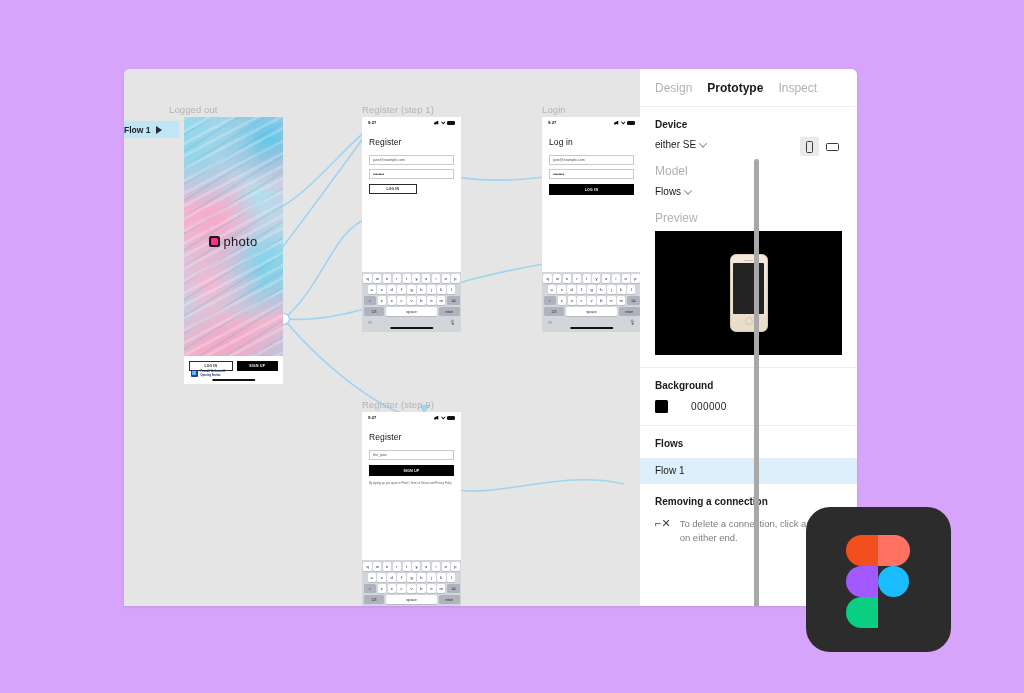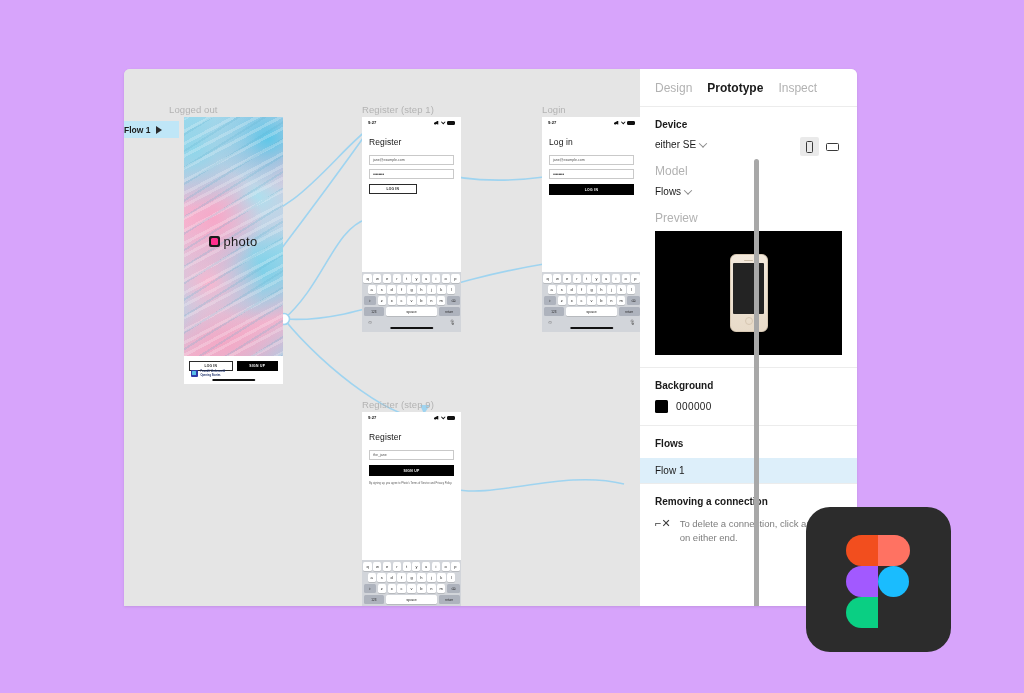--- a/index.html
+++ b/index.html
@@ -187,21 +187,21 @@
     border: .5px solid #d8c9b4;
     display: flex; flex-direction: column; align-items: center;
     padding: 5px 2.5px 6px;
   }
   #mini-phone .spk { width: 9px; height: 1px; background: #cbbda8; border-radius: 1px; margin-bottom: 2px; }
   #mini-phone .scr { flex: 1; width: 100%; background: #232323; border-radius: 1px; }
   #mini-phone .hb { width: 8px; height: 8px; border: 1px solid #d6c7b2; border-radius: 50%; margin-top: 3px; }
 
   .panel-divider { height: 1px; background: #ececec; margin-top: 12px; }
 
-  .swatch-row { display: flex; align-items: center; gap: 8px; margin-top: 9px; }
+  .swatch-row { display: flex; align-items: center; gap: 23px; margin-top: 9px; }
   .swatch { width: 13px; height: 13px; background: #000; border-radius: 1.5px; }
   .swatch-val { font-size: 10px; color: #1a1a1a; letter-spacing: .4px; }
 
   #flow-item {
     margin-top: 9px; background: #ddeffa;
     padding: 7px 15px; font-size: 10px; color: #1a1a1a;
     margin-left: -15px; margin-right: -15px;
   }
 
   .help-row { display: flex; gap: 9px; margin-top: 10px; align-items: flex-start; }

